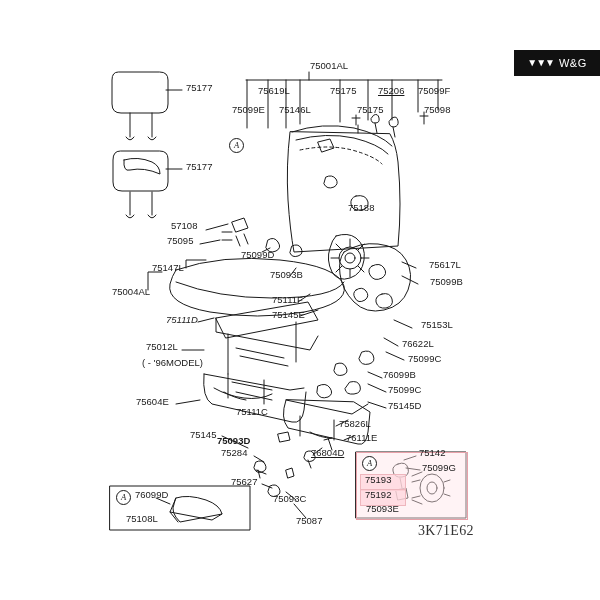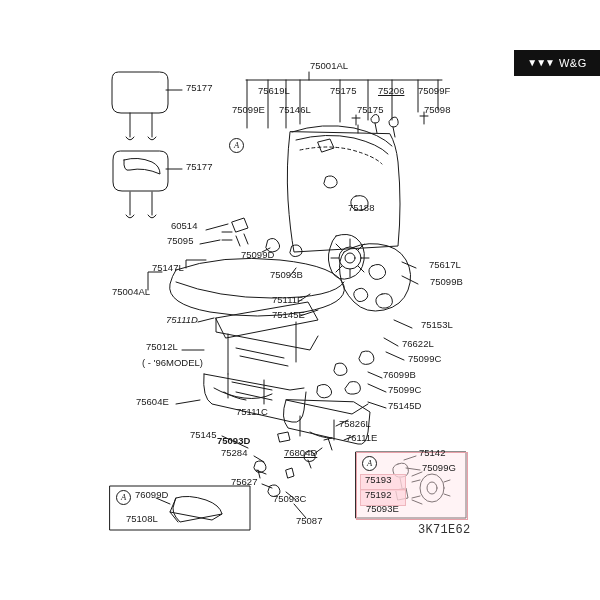--- a/index.html
+++ b/index.html
@@ -50,22 +50,22 @@
   }
   .lbl {
     position: absolute;
     font-family: "Liberation Sans", sans-serif;
     font-size: 9.5px;
     color: #1a1a1a;
     white-space: nowrap;
     line-height: 1;
   }
   .lbl.mono {
-    font-family: Liberation Mono, monospace;
-    font-size: 12px;
+    font-family: Liberation Serif, serif;
+    font-size: 14px;
     color: #333333;
     letter-spacing: 0.3px;
   }
   .circ-a {
     position: absolute;
     width: 13px;
     height: 13px;
     border: 1px solid #1a1a1a;
     border-radius: 50%;
     font-size: 8.5px;
@@ -250,21 +250,21 @@
   <div class="lbl" style="left:310px; top:61px;">75001AL</div>
   <div class="lbl" style="left:258px; top:86px;">75619L</div>
   <div class="lbl" style="left:330px; top:86px;">75175</div>
   <div class="lbl" style="left:378px; top:86px;text-decoration:underline;">75206</div>
   <div class="lbl" style="left:418px; top:86px;">75099F</div>
   <div class="lbl" style="left:232px; top:105px;">75099E</div>
   <div class="lbl" style="left:279px; top:105px;">75146L</div>
   <div class="lbl" style="left:357px; top:105px;">75175</div>
   <div class="lbl" style="left:408px; top:105px;margin-left:16px;">75098</div>
   <div class="lbl" style="left:348px; top:203px;">75188</div>
-  <div class="lbl" style="left:171px; top:221px;">60514</div>
+  <div class="lbl" style="left:171px; top:221px;">57108</div>
   <div class="lbl" style="left:167px; top:236px;">75095</div>
   <div class="lbl" style="left:241px; top:250px;">75099D</div>
   <div class="lbl" style="left:429px; top:260px;">75617L</div>
   <div class="lbl" style="left:152px; top:263px;">75147L</div>
   <div class="lbl" style="left:270px; top:270px;">75093B</div>
   <div class="lbl" style="left:430px; top:277px;">75099B</div>
   <div class="lbl" style="left:112px; top:287px;">75004AL</div>
   <div class="lbl" style="left:272px; top:295px;">75111F</div>
   <div class="lbl" style="left:166px; top:315px;font-style:italic;">75111D</div>
   <div class="lbl" style="left:272px; top:310px;">75145E</div>
@@ -276,21 +276,21 @@
   <div class="lbl" style="left:388px; top:385px;">75099C</div>
   <div class="lbl" style="left:136px; top:397px;">75604E</div>
   <div class="lbl" style="left:236px; top:407px;">75111C</div>
   <div class="lbl" style="left:388px; top:401px;">75145D</div>
   <div class="lbl" style="left:339px; top:419px;">75826L</div>
   <div class="lbl" style="left:190px; top:430px;">75145</div>
   <div class="lbl" style="left:346px; top:433px;">76111E</div>
   <div class="lbl" style="left:221px; top:448px;">75284</div>
   <div class="lbl" style="left:419px; top:448px;">75142</div>
   <div class="lbl" style="left:217px; top:436px;font-weight:bold;">75093D</div>
-  <div class="lbl" style="left:284px; top:448px;text-decoration:underline;">76804D</div>
+  <div class="lbl" style="left:311px; top:448px;text-decoration:underline;">76804D</div>
   <div class="lbl" style="left:422px; top:463px;">75099G</div>
   <div class="lbl" style="left:231px; top:477px;">75627</div>
   <div class="lbl" style="left:365px; top:475px;">75193</div>
   <div class="lbl" style="left:365px; top:490px;">75192</div>
   <div class="lbl" style="left:273px; top:494px;">75093C</div>
   <div class="lbl" style="left:366px; top:504px;">75093E</div>
   <div class="lbl" style="left:135px; top:490px;text-align:right;">76099D</div>
   <div class="lbl" style="left:126px; top:514px;">75108L</div>
   <div class="lbl" style="left:296px; top:516px;">75087</div>
 

